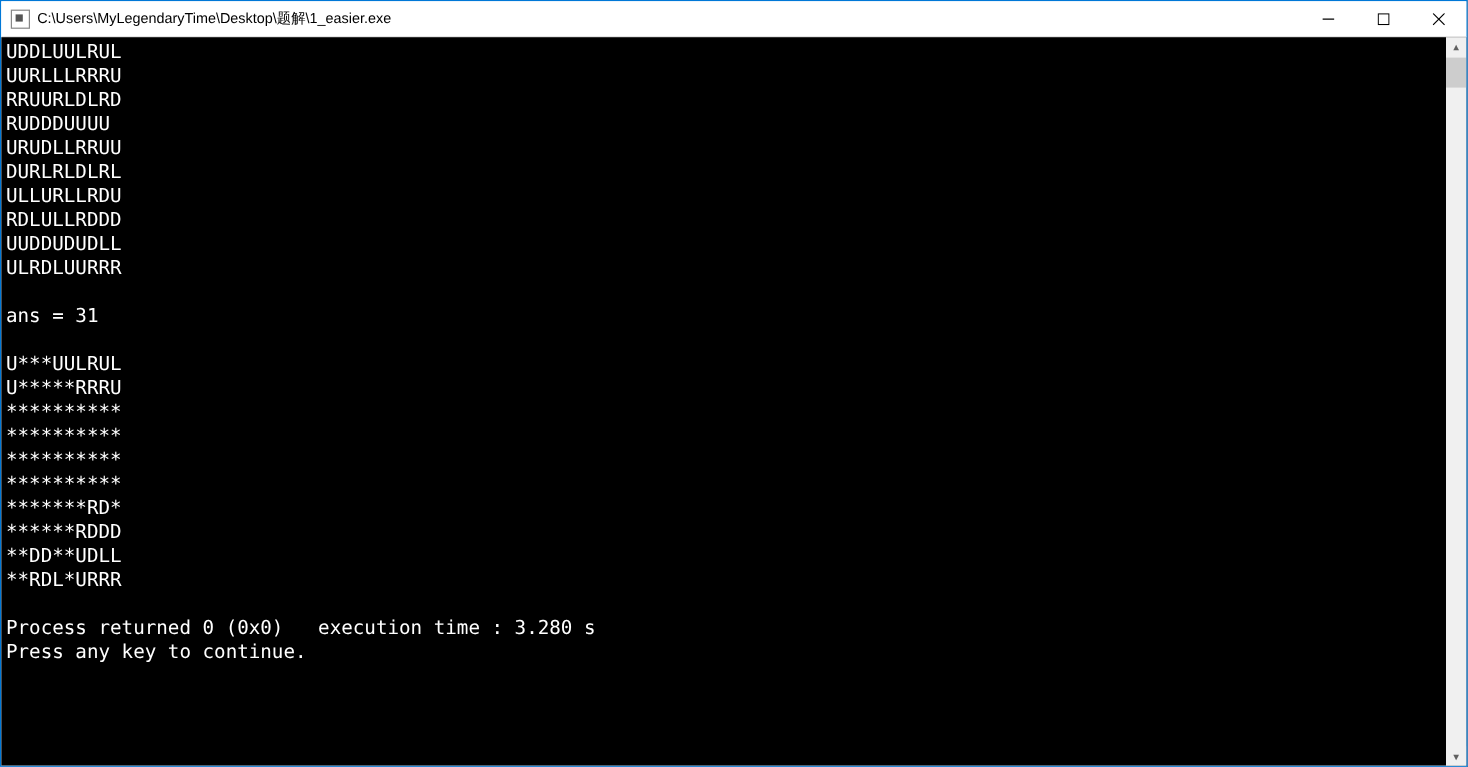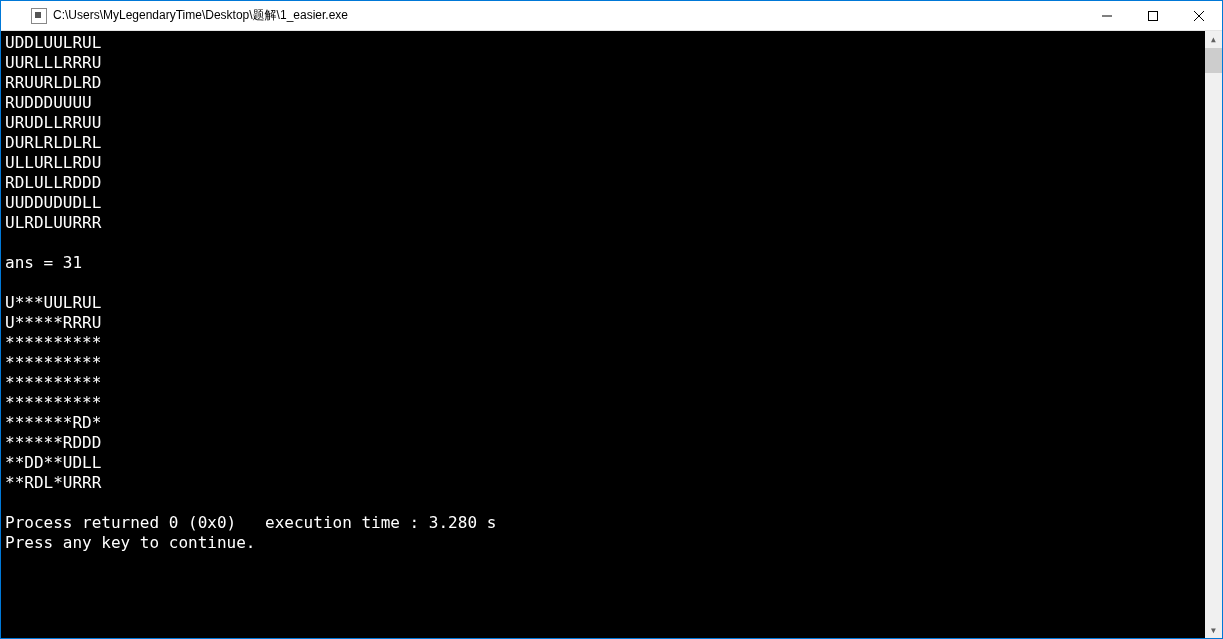--- a/index.html
+++ b/index.html
@@ -14,21 +14,20 @@
       height: 639px;
       overflow: hidden;
       border: 1px solid #0078d7;
     }
     .titlebar {
       height: 30px;
       background: #ffffff;
       display: flex;
       align-items: center;
       border-bottom: 1px solid #e5e5e5;
-      padding-left: 22px;
     }
     .titlebar-icon {
       width: 16px;
       height: 16px;
       margin-left: 8px;
       margin-right: 6px;
       border: 1px solid #888;
       background: #fff;
       position: relative;
     }

